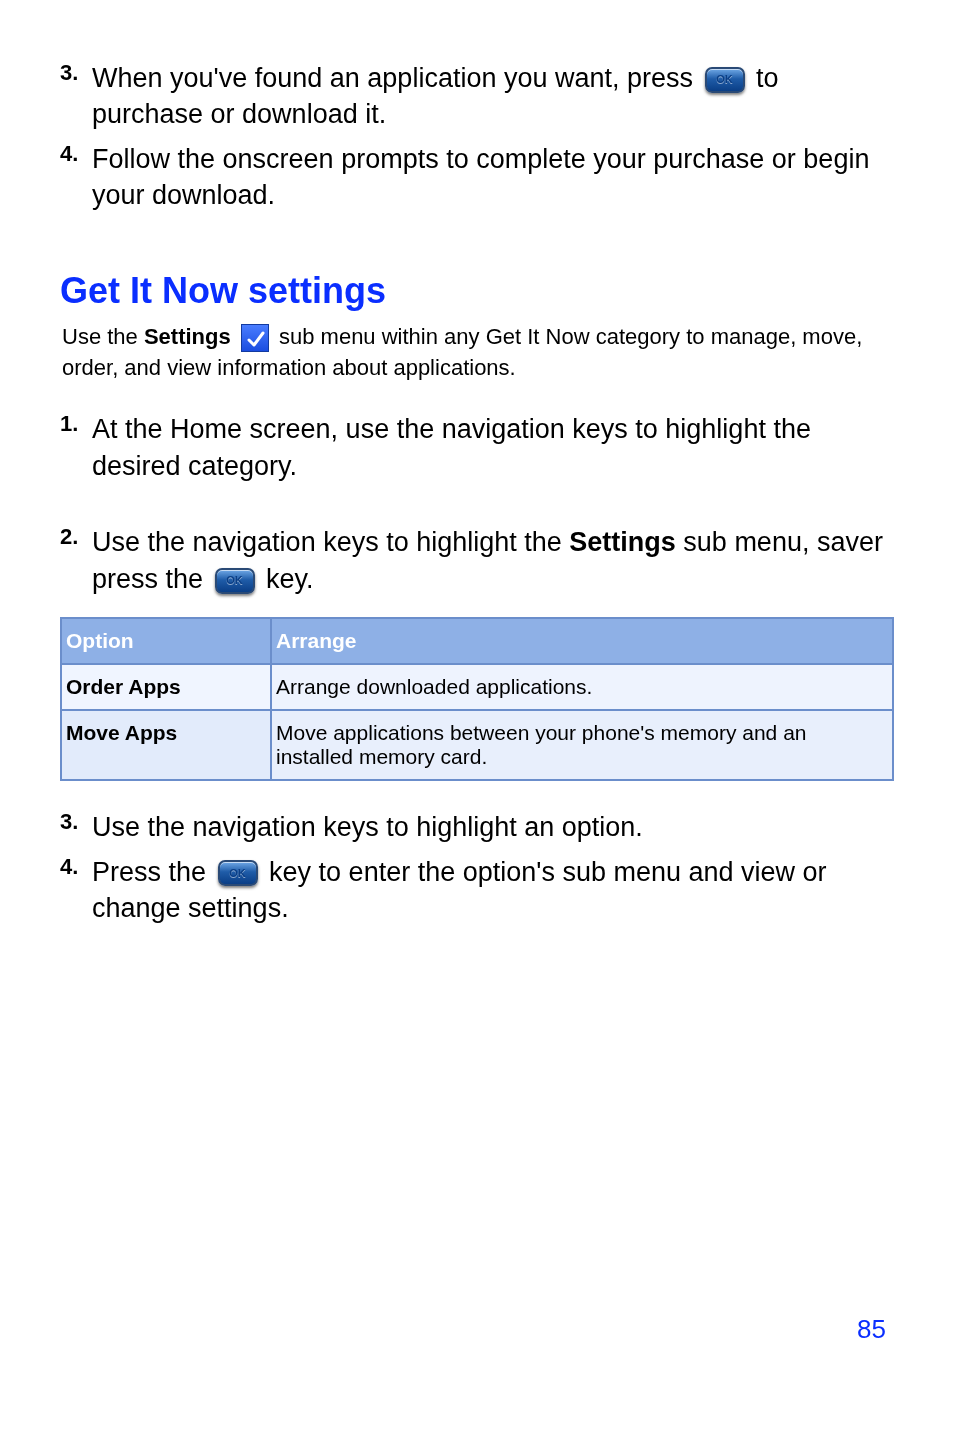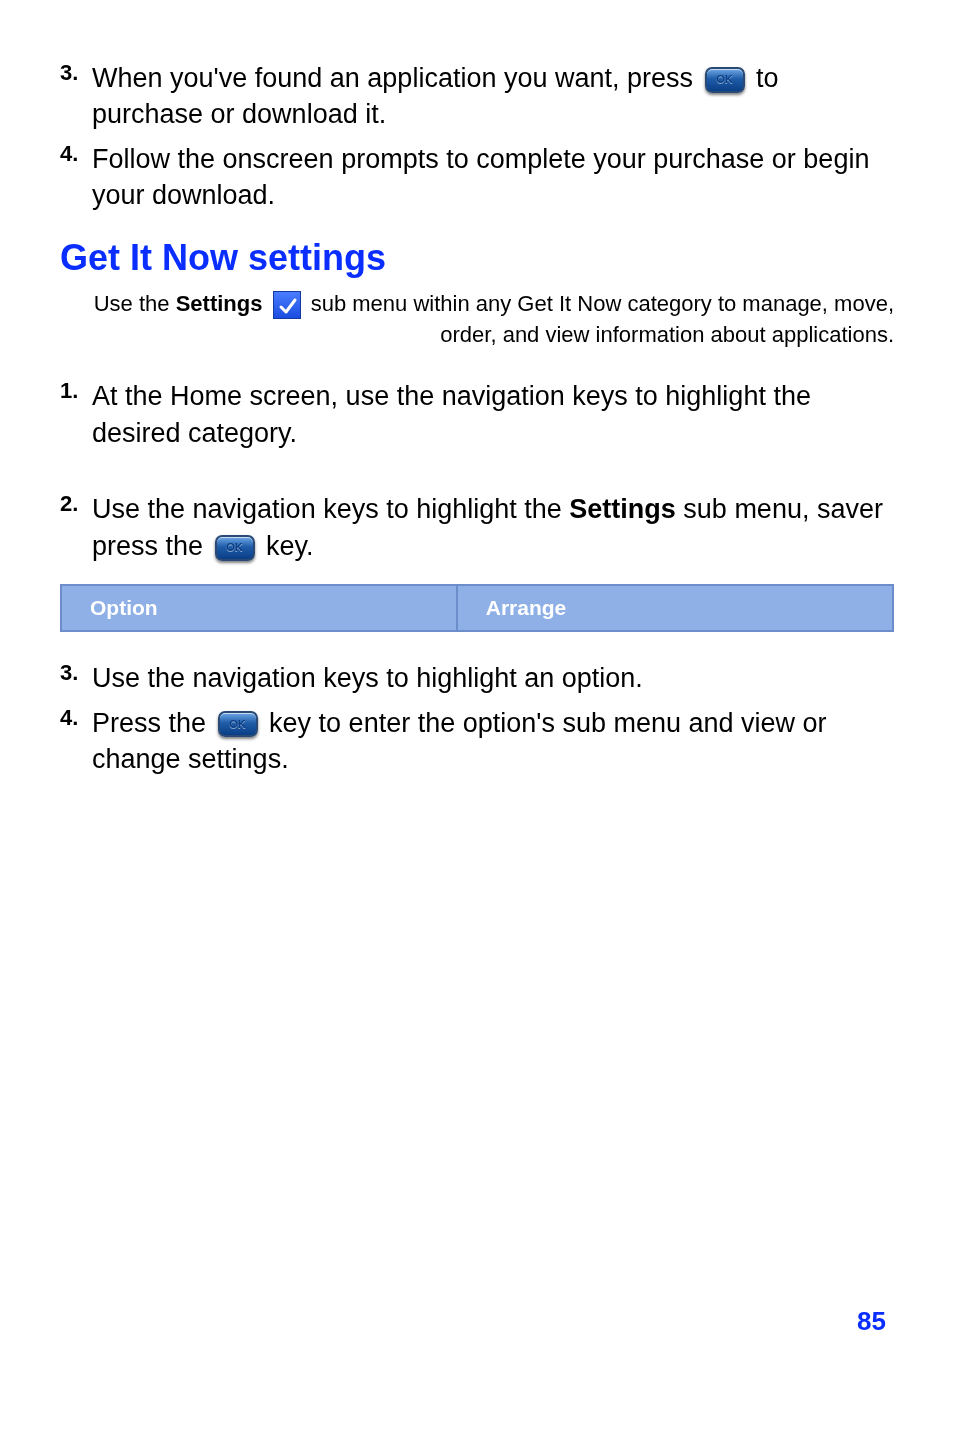--- a/index.html
+++ b/index.html
@@ -6,31 +6,31 @@
   html, body { width: 954px; height: 1433px; background: #fff; font-family: Arial, Helvetica, sans-serif; position: relative; }
   .page { padding: 60px 60px 0 60px; }
   .ol-item { display: flex; align-items: flex-start; margin-bottom: 8px; }
   .ol-num { font-weight: bold; font-size: 22px; width: 32px; flex: 0 0 32px; }
   .ol-body { font-size: 27px; line-height: 1.35; flex: 1; }
   .inline-icon { display: inline-block; vertical-align: middle; margin: 0 4px; }
   .ok-key { width: 40px; height: 26px; border-radius: 7px; background: linear-gradient(#6fa8e6 0%, #1f5ca8 45%, #0a3e86 100%); border: 2px solid #2a4a76; box-shadow: inset 0 1px 0 rgba(255,255,255,0.6), 0 2px 3px rgba(0,0,0,0.5); position: relative; }
   .ok-key:after { content: "OK"; position: absolute; left: 0; right: 0; top: 0; bottom: 0; display: flex; align-items: center; justify-content: center; color: #0a3e86; font-size: 11px; font-weight: bold; text-shadow: 0 1px 0 rgba(255,255,255,0.5); }
   .check-key { width: 28px; height: 28px; background: linear-gradient(#4a7dff, #1a4de0); border: 1px solid #123aa0; position: relative; }
   .check-key svg { position: absolute; left: 3px; top: 3px; }
-  h1.heading { color: #0a2eff; font-size: 36px; font-weight: bold; margin-top: 23px; margin-bottom: 10px; }
-  .heading-desc { font-size: 22px; line-height: 1.4; margin-bottom: 28px; padding-left: 2px; text-align: right; }
+  h1.heading { color: #0a2eff; font-size: 36px; font-weight: bold; margin-top: 56px; margin-bottom: 10px; }
+  .heading-desc { font-size: 22px; line-height: 1.4; margin-bottom: 28px; padding-left: 2px; }
   .bold { font-weight: bold; }
   .settings-table { border-collapse: collapse; width: 100%; margin-top: 20px; margin-bottom: 28px; }
-  .settings-table th, .settings-table td { border: 2px solid #6b8ecb; padding: 10px 28px; text-align: left; vertical-align: top; font-size: 21px; }
+  .settings-table th, .settings-table td { border: 2px solid #6b8ecb; padding: 10px 4px; text-align: left; vertical-align: top; font-size: 21px; }
   .settings-table th { background: #8eb0e6; color: #fff; font-weight: bold; }
   .settings-table td.opt { font-weight: bold; background: #f0f5ff; width: 210px; }
   .settings-table td.func { background: #eef3fe; }
   .settings-table tr.alt td.opt { background: #e2ebfb; }
   .settings-table tr.alt td.func { background: #e8effc; }
-  .page-num { position: absolute; right: 68px; bottom: 96px; color: #0a2eff; font-size: 26px; font-weight: bold; }
+  .page-num { position: absolute; right: 68px; bottom: 88px; color: #0a2eff; font-size: 26px; font-weight: normal; }
 </style>
 </head>
 <body>
 
 <div class="page">
 
   <div class="ol-item">
     <div class="ol-num">3.</div>
     <div class="ol-body">
       <span>When you've found an application you want, press </span>
@@ -74,20 +74,28 @@
   </div>
 
   <table class="settings-table">
     <thead>
       <tr>
         <th>Option</th>
         <th>Arrange</th>
       </tr>
     </thead>
     <tbody>
+      <tr>
+        <td class="opt">Order Apps</td>
+        <td class="func">Arrange downloaded applications.</td>
+      </tr>
+      <tr class="alt">
+        <td class="opt">Move Apps</td>
+        <td class="func">Move applications between your phone's memory and an installed memory card.</td>
+      </tr>
     </tbody>
   </table>
 
   <div class="ol-item">
     <div class="ol-num">3.</div>
     <div class="ol-body">Use the navigation keys to highlight an option.</div>
   </div>
 
   <div class="ol-item">
     <div class="ol-num">4.</div>

